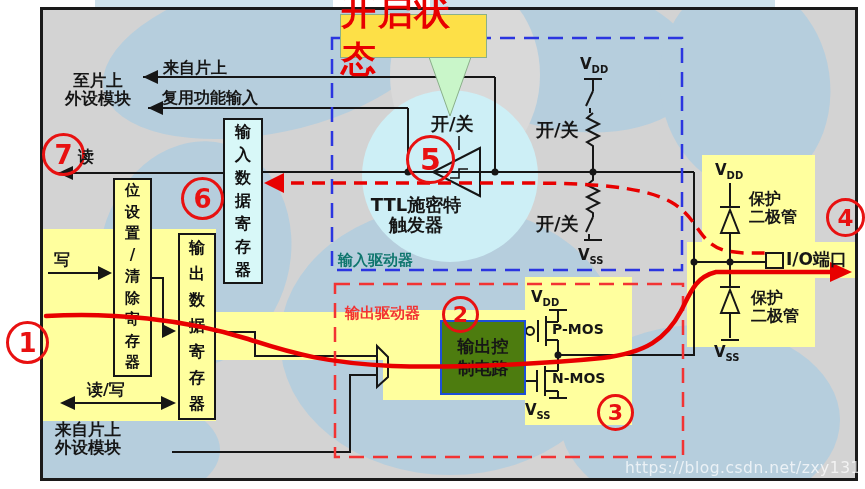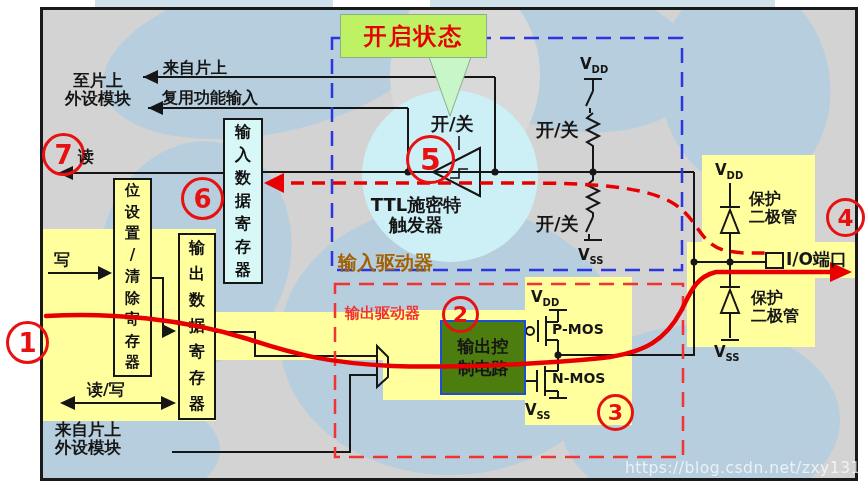--- a/index.html
+++ b/index.html
@@ -15,27 +15,27 @@
   svg.layer{position:absolute;left:0;top:0;}
   .regbox{position:absolute;border:2px solid #161616;text-align:center;font-weight:700;
           white-space:pre-line;color:#111;}
   .regbox.cyan{background:#d8f8f8;}
   .regbox.yel{background:#ffff9e;}
   .ctrlbox{position:absolute;left:403px;top:320px;width:82px;height:71px;border:2px solid #1d4ed8;background:#4d7c0f;
            display:flex;align-items:center;justify-content:center;text-align:center;font-weight:700;
            font-size:17px;line-height:1.25;white-space:pre-line;margin-left:37px;}
   .lbl{position:absolute;font-weight:700;font-size:16px;line-height:1.12;white-space:pre-line;}
   .lbl.center{text-align:center;}
-  .lbl.blue{color:#a16207;font-size:19px;}
+  .lbl.blue{color:#0f766e;font-size:15px;}
   .lbl.red{color:#f23333;font-size:15px;}
   .lbl.small{font-size:18px;}
   .pw{position:absolute;font-weight:700;font-size:15px;}
   .pw sub{font-size:10px;font-weight:700;}
-  .callout{position:absolute;left:340px;top:14px;width:145px;height:42px;background:#bef264;border:1px solid #8ab08a;
-           display:flex;align-items:center;justify-content:center;color:#e80000;font-weight:700;font-size:23px;letter-spacing:2px;}
+  .callout{position:absolute;left:340px;top:14px;width:145px;height:42px;background:#fde047;border:1px solid #8ab08a;
+           display:flex;align-items:center;justify-content:center;color:#e80000;font-weight:700;font-size:35px;letter-spacing:2px;}
   .numcircle{position:absolute;border:3px solid #e81111;border-radius:50%;color:#e81111;font-weight:700;
              display:flex;align-items:center;justify-content:center;background:transparent;}
   .watermark{position:absolute;left:625px;top:459px;width:230px;text-align:right;font-size:15.5px;
              color:rgba(255,255,255,0.72);font-weight:400;letter-spacing:0.5px;}
 </style>
 </head>
 <body>
 
 <div class="canvas">
 

